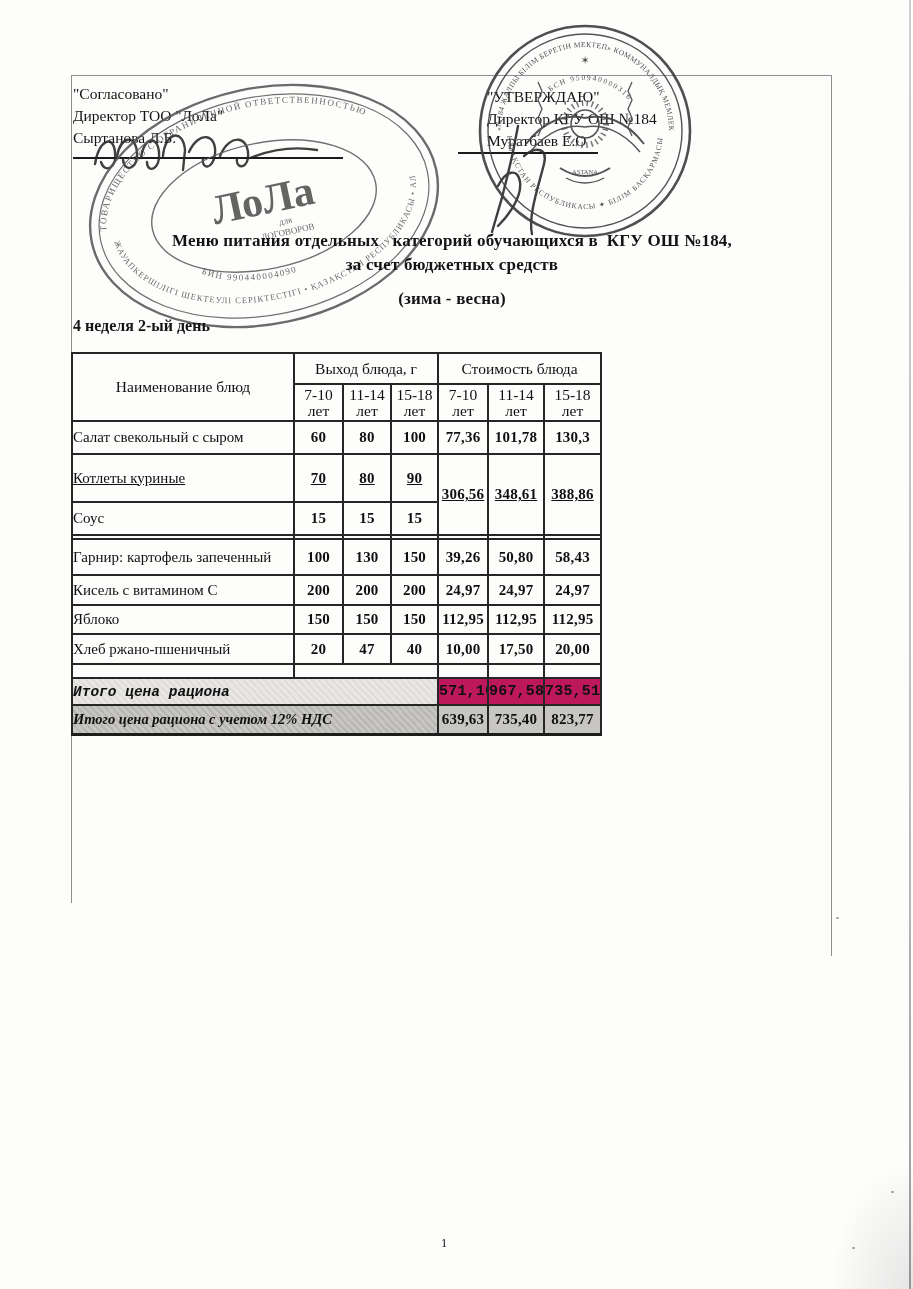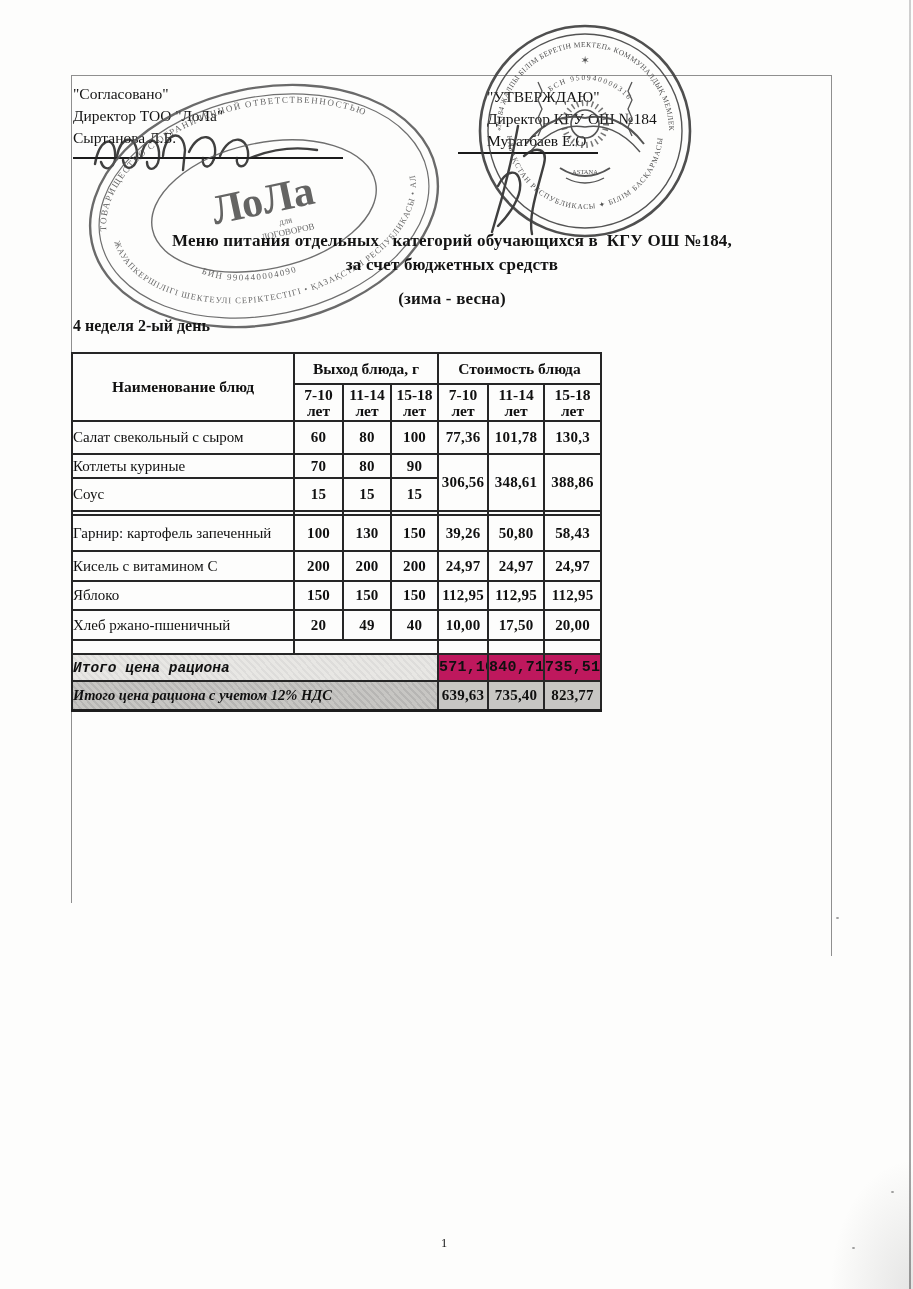--- a/index.html
+++ b/index.html
@@ -25,21 +25,21 @@
 
   
   .title-line{position:absolute;left:71px;width:762px;text-align:center;
     font-weight:700;font-size:17px;white-space:pre-wrap;letter-spacing:.2px;}
   .week-day{position:absolute;left:73px;top:317px;font-weight:700;font-size:16px;}
 
   
   table.menu{position:absolute;left:71px;top:352px;border-collapse:collapse;
     table-layout:fixed;width:529px;color:#101010;}
   table.menu td, table.menu th{border:2px solid #262626;padding:0;overflow:hidden;vertical-align:middle;}
-  table.menu th{font-weight:700;font-size:15.5px;text-align:center;}
+  table.menu th{font-weight:400;font-size:15.5px;text-align:center;}
   .age{font-size:15px;line-height:16px;}
   .name-cell{text-align:left;padding:0 2px 0 5px;font-size:15px;}
   .num{text-align:center;font-weight:700;font-size:15px;letter-spacing:.2px;}
   .total-label{font-style:italic;font-weight:700;font-size:14.5px;text-align:left;padding-left:5px;}
   .t1{background:#be185d;}
   .t2{background:#c7c6c3;}
   .t1.noise{background:
      repeating-linear-gradient(47deg, rgba(160,160,160,.14) 0 2px, rgba(0,0,0,0) 2px 5px),#e8e7e4;}
   .t2.noise{background:
      repeating-linear-gradient(47deg, rgba(110,110,110,.18) 0 2px, rgba(0,0,0,0) 2px 5px),#c7c6c3;}
@@ -207,21 +207,21 @@
     <tr style="height:33px;padding-left:44px;">
       <td class="name-cell">Салат свекольный с сыром</td>
       <td class="num">60</td>
       <td class="num">80</td>
       <td class="num">100</td>
       <td class="num">77,36</td>
       <td class="num">101,78</td>
       <td class="num">130,3</td>
     </tr>
 
-    <tr style="height:24px;">
+    <tr style="height:48px;text-decoration:underline;">
       <td class="name-cell">Котлеты куриные</td>
       <td class="num">70</td>
       <td class="num">80</td>
       <td class="num">90</td>
       <td class="num" rowspan="2">306,56</td>
       <td class="num" rowspan="2">348,61</td>
       <td class="num" rowspan="2">388,86</td>
     </tr>
 
     <tr style="height:33px;">
@@ -267,39 +267,39 @@
       <td class="num">150</td>
       <td class="num">150</td>
       <td class="num">112,95</td>
       <td class="num">112,95</td>
       <td class="num">112,95</td>
     </tr>
 
     <tr style="height:30px;">
       <td class="name-cell">Хлеб ржано-пшеничный</td>
       <td class="num">20</td>
-      <td class="num">49</td>
+      <td class="num">47</td>
       <td class="num">40</td>
       <td class="num">10,00</td>
       <td class="num">17,50</td>
       <td class="num">20,00</td>
     </tr>
 
     <tr style="height:14px;">
       <td></td>
       <td colspan="3"></td>
       <td></td>
         <td></td>
         <td></td>
     </tr>
 
     <tr style="height:27px;font-family:Liberation Mono, monospace;">
       <td colspan="4" class="total-label t1 noise">Итого цена рациона</td>
       <td class="num t1">571,10</td>
-      <td class="num t1">840,71</td>
+      <td class="num t1">967,58</td>
       <td class="num t1">735,51</td>
     </tr>
 
     <tr class="last" style="height:29px;">
       <td colspan="4" class="total-label t2 noise">Итого цена рациона с учетом 12% НДС</td>
       <td class="num t2">639,63</td>
       <td class="num t2">735,40</td>
       <td class="num t2">823,77</td>
     </tr>
   </tbody>

